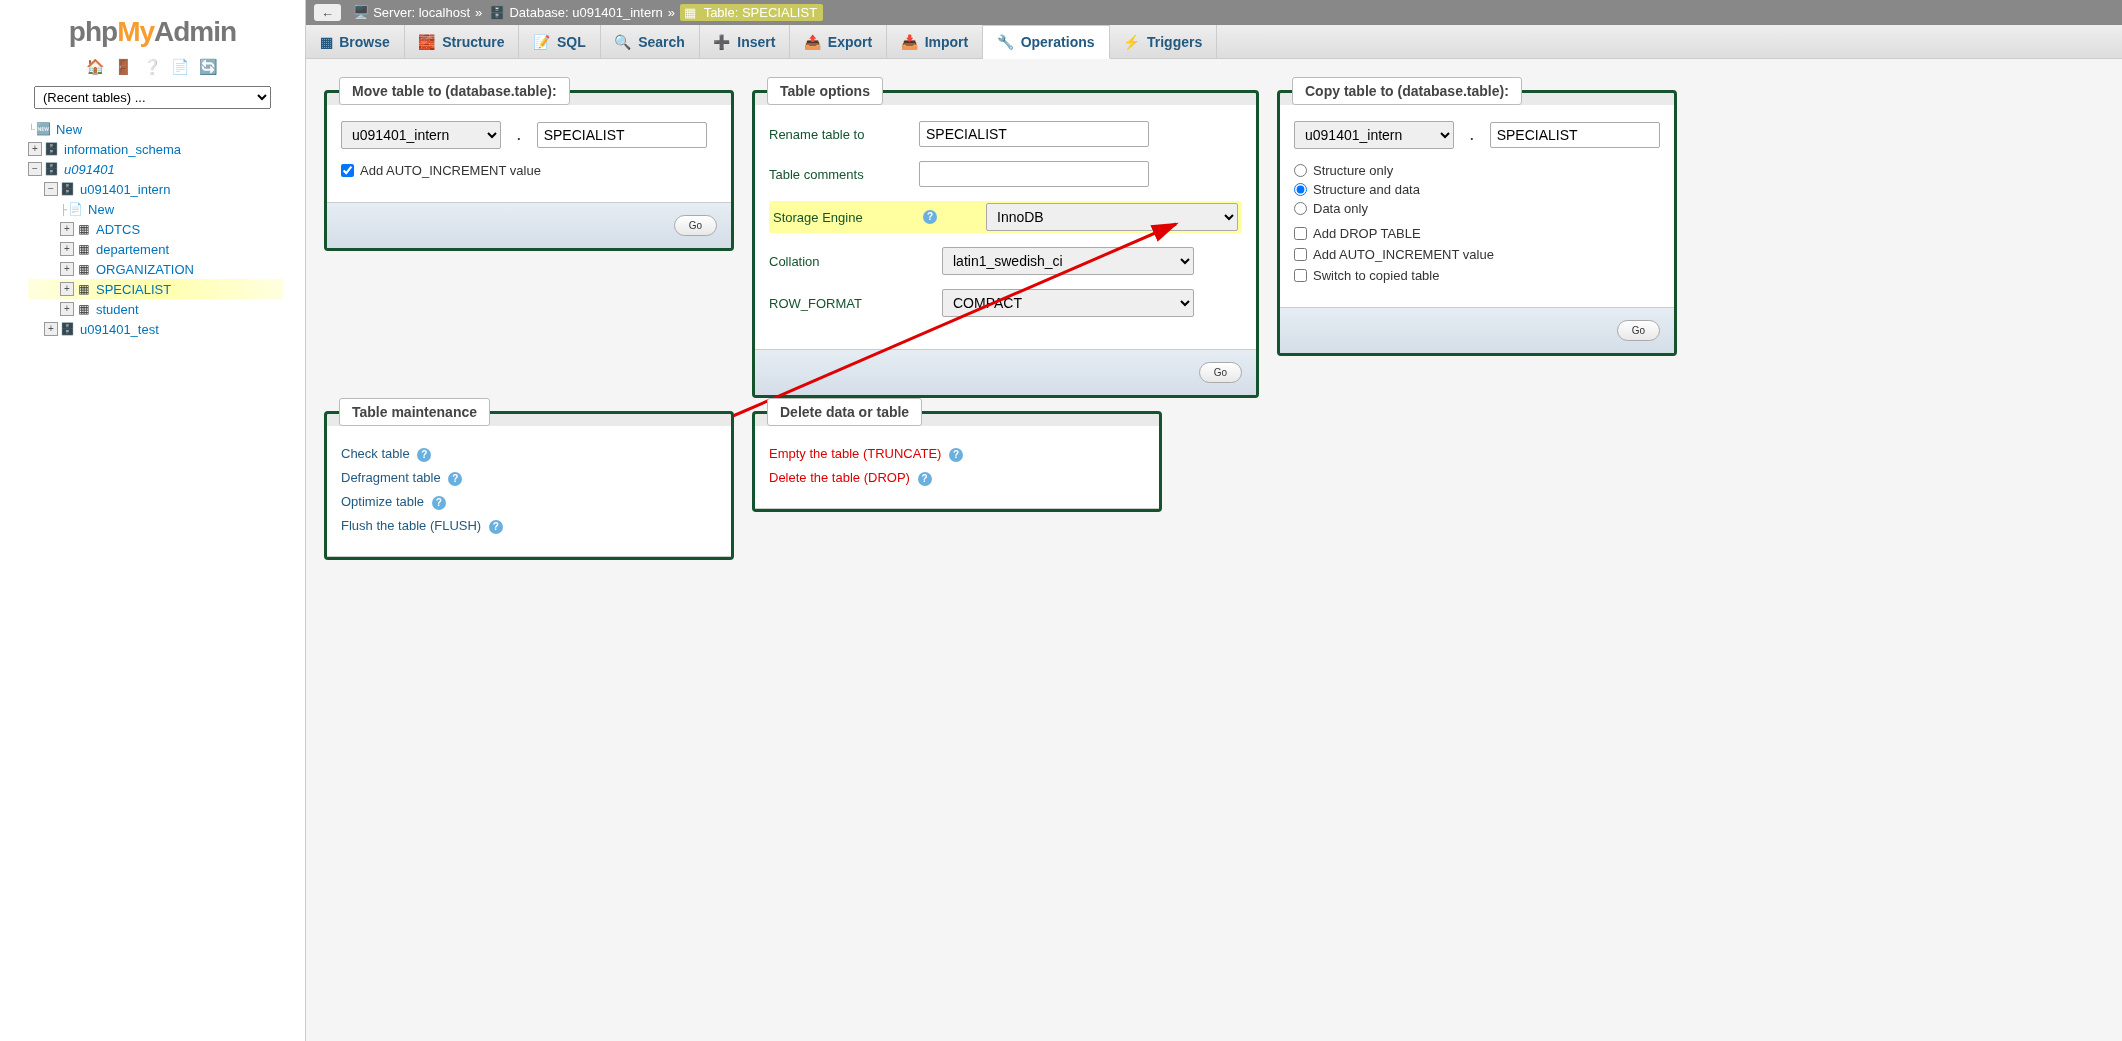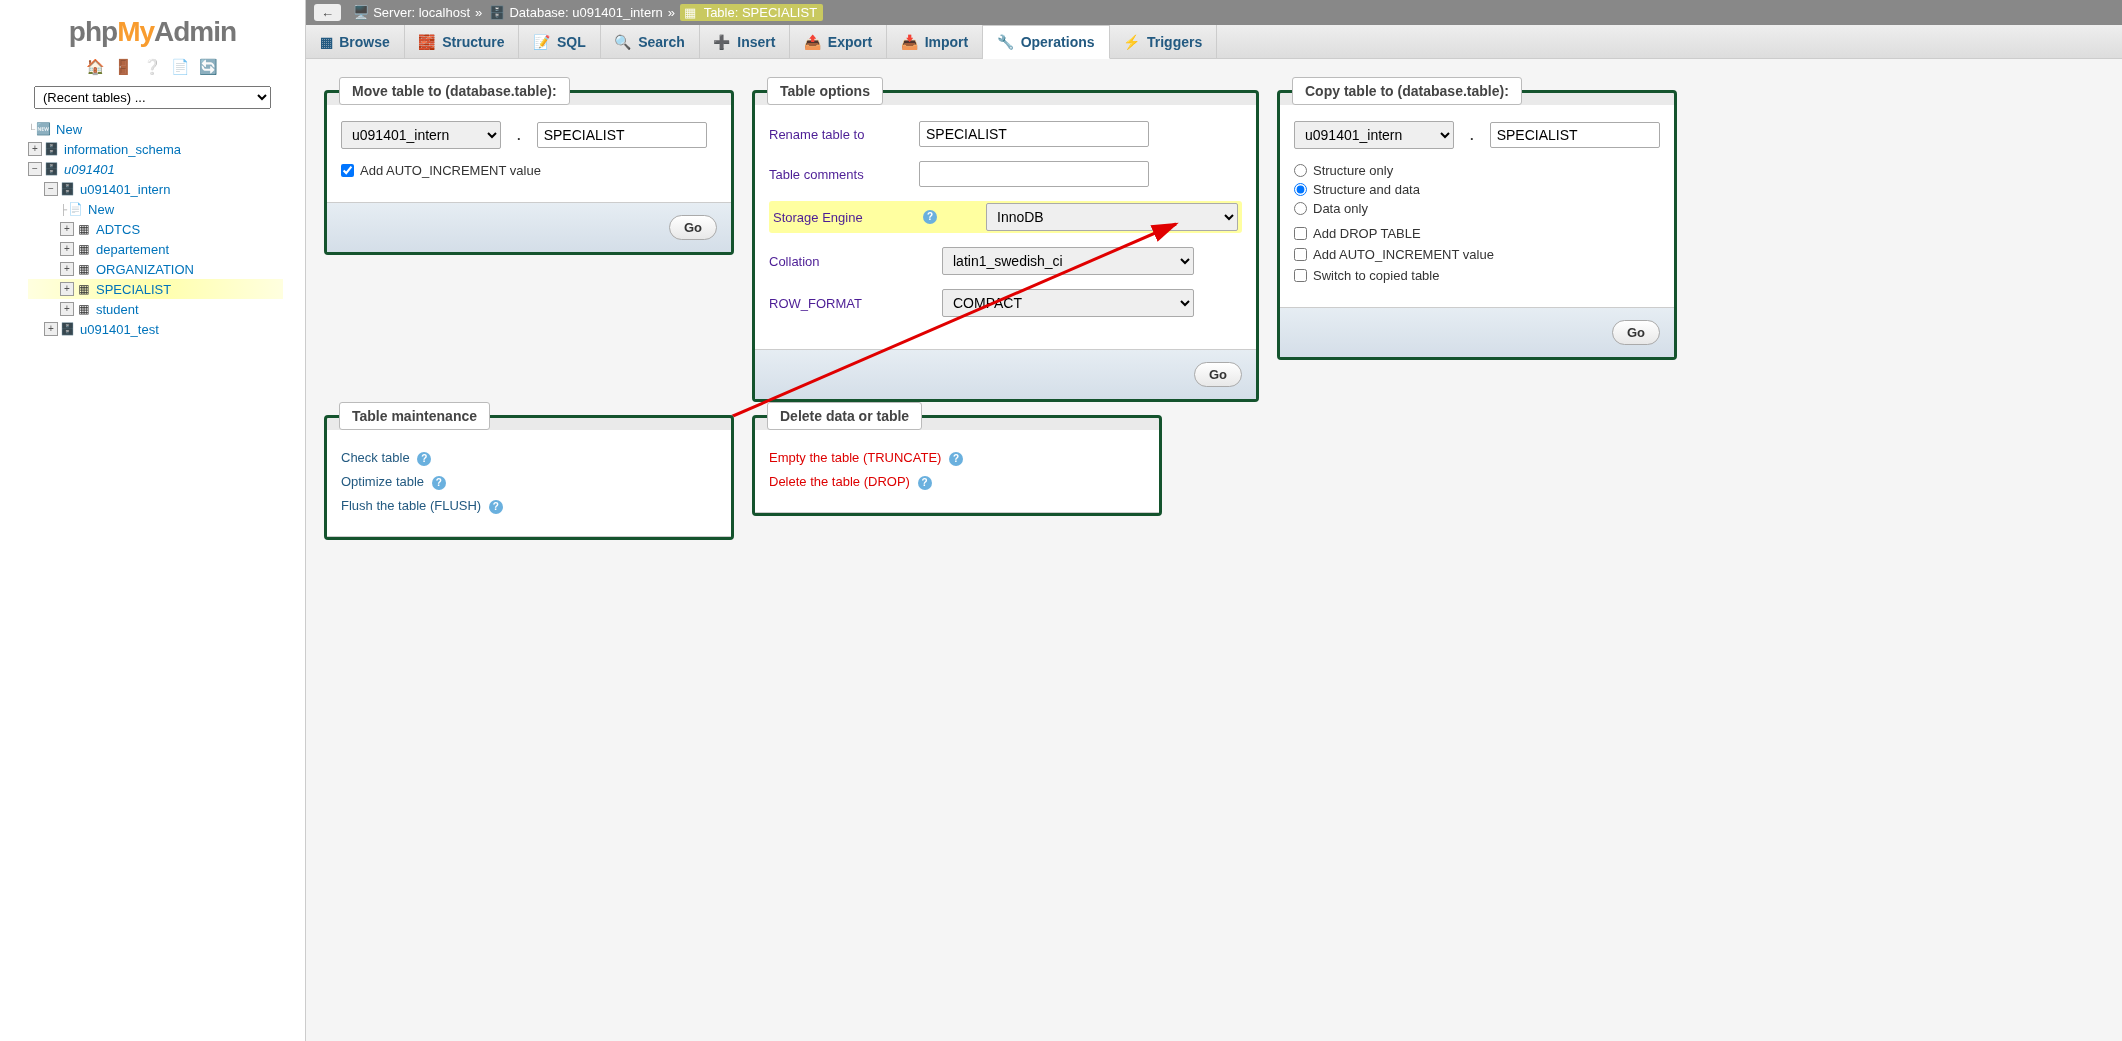--- a/index.html
+++ b/index.html
@@ -41,24 +41,24 @@
 .tab { display: flex; align-items: center; gap: 6px; padding: 8px 14px; border-right: 1px solid #ccc; color: #235a81; cursor: pointer; font-weight: bold; font-size: 14px; }
 .tab .ticon { font-size: 14px; }
 .tab.active { background: #fff; border-top: 1px solid #ccc; border-bottom: 1px solid #fff; margin-bottom: -1px; }
 
 .content { flex: 1; padding: 18px; overflow: auto; position: relative; }
 .panels-row { display: flex; gap: 18px; align-items: flex-start; flex-wrap: wrap; }
 fieldset.panel { border: 3px solid #14532d; border-radius: 4px; background: #eaeaea; padding: 0; position: relative; }
 fieldset.panel > legend { background: #fff; border: 1px solid #bbb; border-radius: 3px; padding: 5px 12px; margin-left: 12px; font-weight: bold; color: #444; font-size: 14px; }
 .panel-body { background: #fff; padding: 16px 14px 18px; border-bottom: 1px solid #ccc; }
 .panel-footer { background: linear-gradient(#e6edf3,#d4dee8); padding: 12px 14px; text-align: right; }
-.go-btn { background: linear-gradient(#fff,#e8e8e8); border: 1px solid #aaa; border-radius: 14px; padding: 4px 14px; font-weight: bold; color: #333; cursor: pointer; font-size: 13px; }
+.go-btn { background: linear-gradient(#fff,#e8e8e8); border: 1px solid #aaa; border-radius: 14px; padding: 4px 14px; font-weight: normal; color: #333; cursor: pointer; font-size: 10px; }
 
 .row { display: flex; align-items: center; gap: 10px; margin-bottom: 14px; }
-.row label { width: 140px; color: #4c1d95; }
+.row label { width: 140px; color: #14532d; }
 .row select, .row input[type=text] { padding: 4px 6px; font-size: 14px; border: 1px solid #aaa; border-radius: 2px; }
 .wide-input { width: 230px; }
 .med-select { width: 252px; margin-left: 23px; }
 .db-select { width: 160px; }
 .tbl-input { width: 170px; }
 
 .check-row { display: flex; align-items: center; gap: 6px; margin-bottom: 6px; }
 .radio-row { display: flex; align-items: center; gap: 6px; margin-bottom: 4px; }
 
 .panel-move { width: 410px; }
@@ -308,20 +308,21 @@
           </defs>
         <line x1="20" y1="210" x2="470" y2="15" stroke="#e00000" stroke-width="3" marker-end="url(#ah)"></line>
       </svg>
 
       <div class="panels-row" style="">
 
         <fieldset class="panel panel-maint">
           <legend>Table maintenance</legend>
           <div class="panel-body link-list">
             <a><span>Check table</span> <span class="help-icon">?</span></a>
+            <a><span>Defragment table</span> <span class="help-icon">?</span></a>
             <a><span>Optimize table</span> <span class="help-icon">?</span></a>
             <a><span>Flush the table (FLUSH)</span> <span class="help-icon">?</span></a>
           </div>
         </fieldset>
 
         <fieldset class="panel panel-delete">
           <legend>Delete data or table</legend>
           <div class="panel-body link-list">
             <a class="danger"><span>Empty the table (TRUNCATE)</span> <span class="help-icon">?</span></a>
             <a class="danger"><span>Delete the table (DROP)</span> <span class="help-icon">?</span></a>

